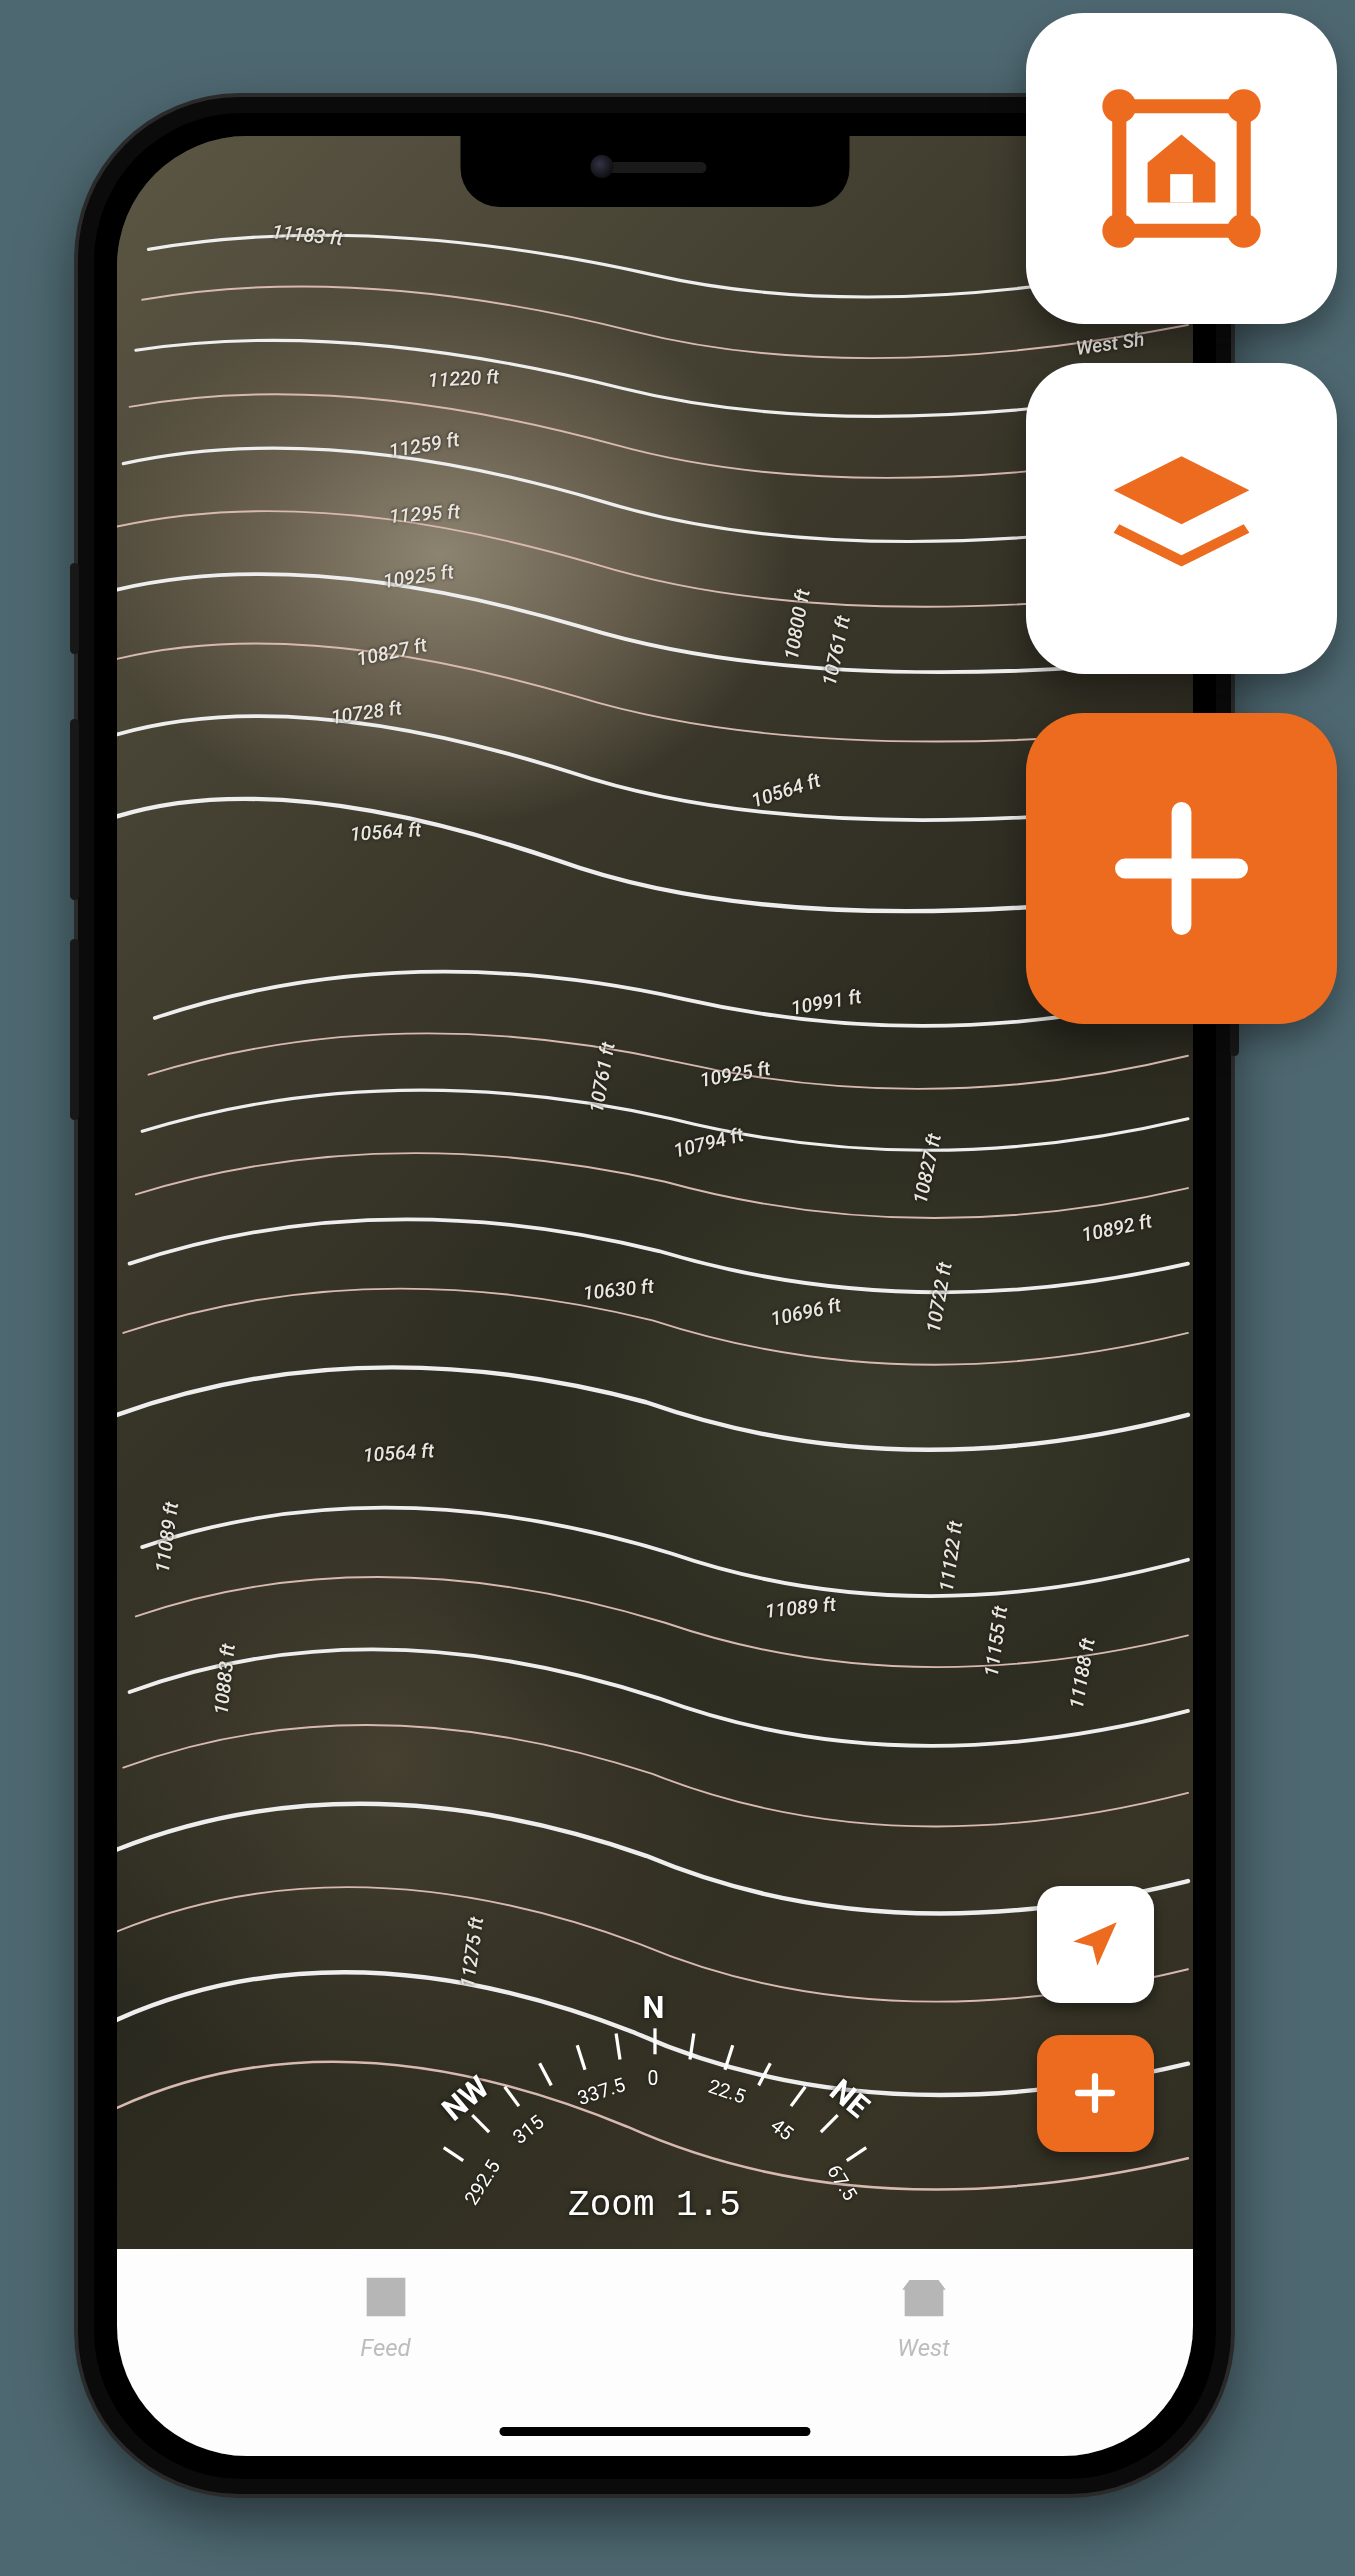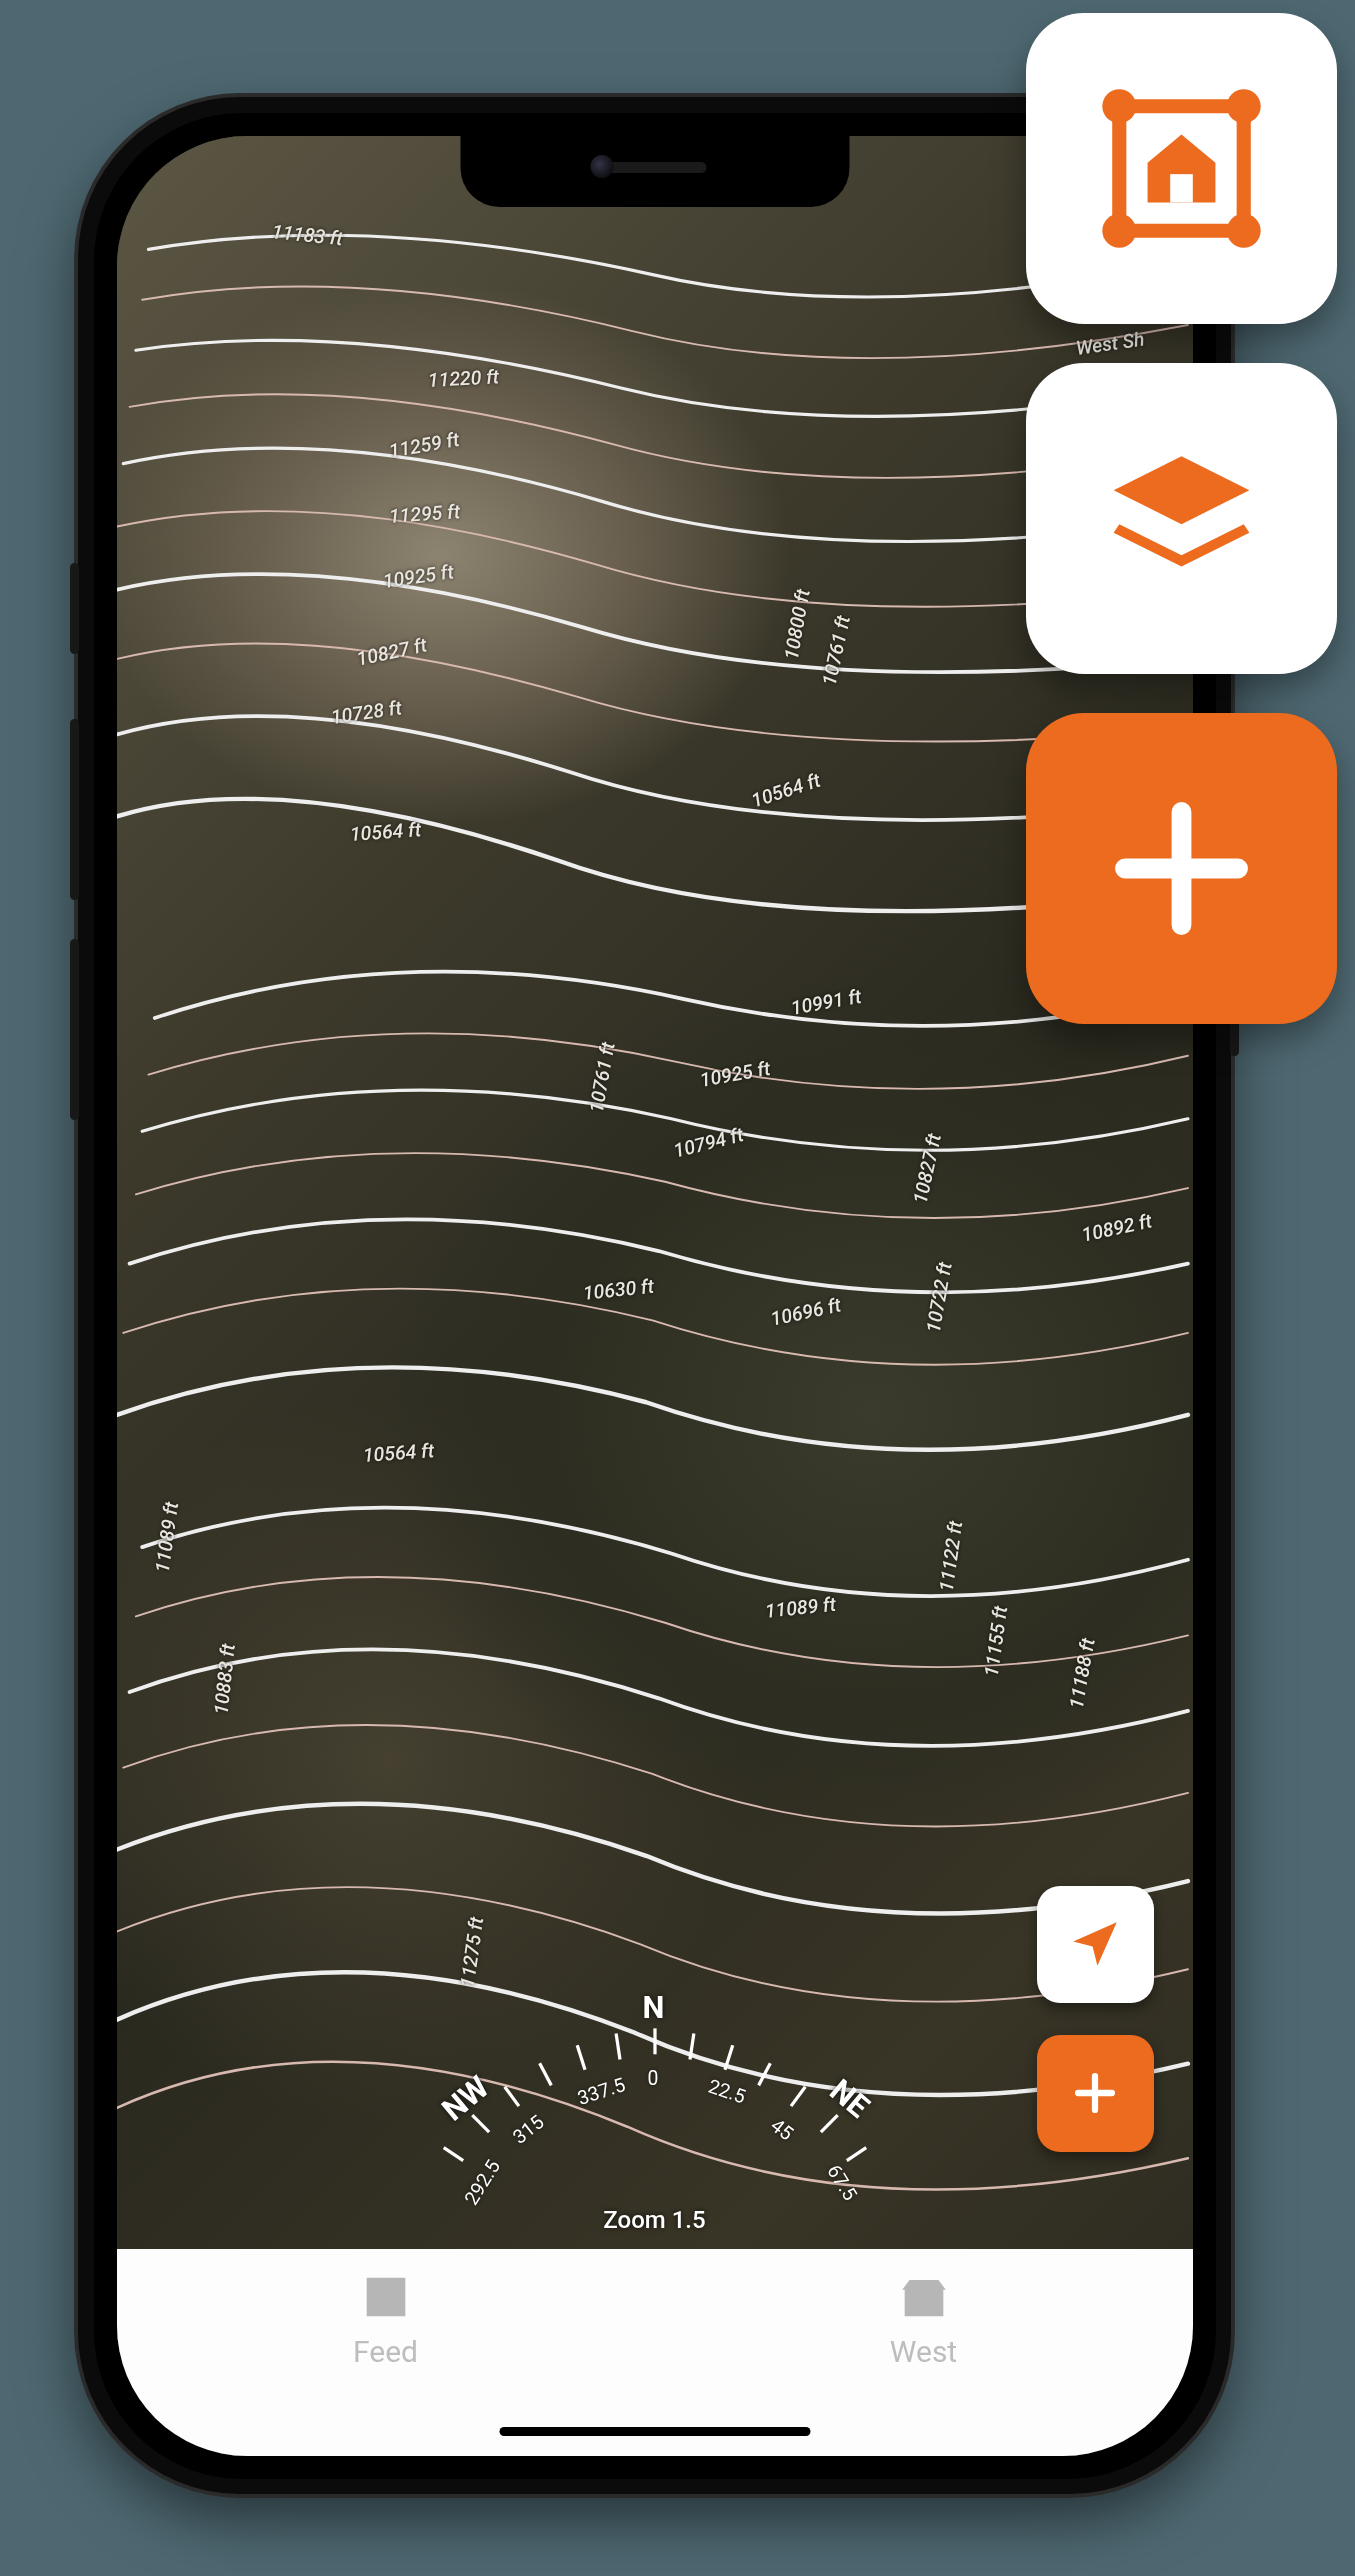--- a/index.html
+++ b/index.html
@@ -178,24 +178,25 @@
     font-weight: 700;
     text-shadow: 0 0 5.2px rgba(0,0,0,0.8);
   }
   .compass .deg {
     position: absolute;
     font-size: 19.4px;
     text-shadow: 0 0 3.9px rgba(0,0,0,0.8);
   }
   .compass .zoom {
     position: absolute;
-    bottom: 8px; left: 50%; transform: translateX(-50%);
-    font-size: 24px;
+    bottom: 16px; left: 50%; transform: translateX(-50%);
+    font-size: 36px;
     font-weight: 500;
     text-shadow: 0 0 5.2px rgba(0,0,0,0.8);
+    font-family: Liberation Mono, monospace;
   }
 
   
   .tabbar {
     position: absolute;
     bottom: 0; left: 0; right: 0;
     height: 207px;
     background: #fdfdfd;
     display: flex;
     justify-content: space-around;
@@ -209,22 +210,23 @@
     width: 155px;
     cursor: pointer;
   }
   .tab .tab-icon {
     width: 58px; height: 58px;
     display: flex; align-items: center; justify-content: center;
   }
   .tab .tab-icon svg { width: 58px; height: 58px; fill: #b6b6b6; }
   .tab.active .tab-icon svg { fill: #5a5a5a; }
   .tab .tab-label {
-    font-size: 30px;
+    font-size: 24px;
     color: #bdbdbd;
+    font-style: italic;
   }
   .tab.active .tab-label { color: #5a5a5a; font-weight: 500; }
 
   .home-indicator {
     position: absolute;
     bottom: 19.4px; left: 50%; transform: translateX(-50%);
     width: 311px; height: 9px;
     background: #000; border-radius: 4.5px;
     z-index: 36;
   }

